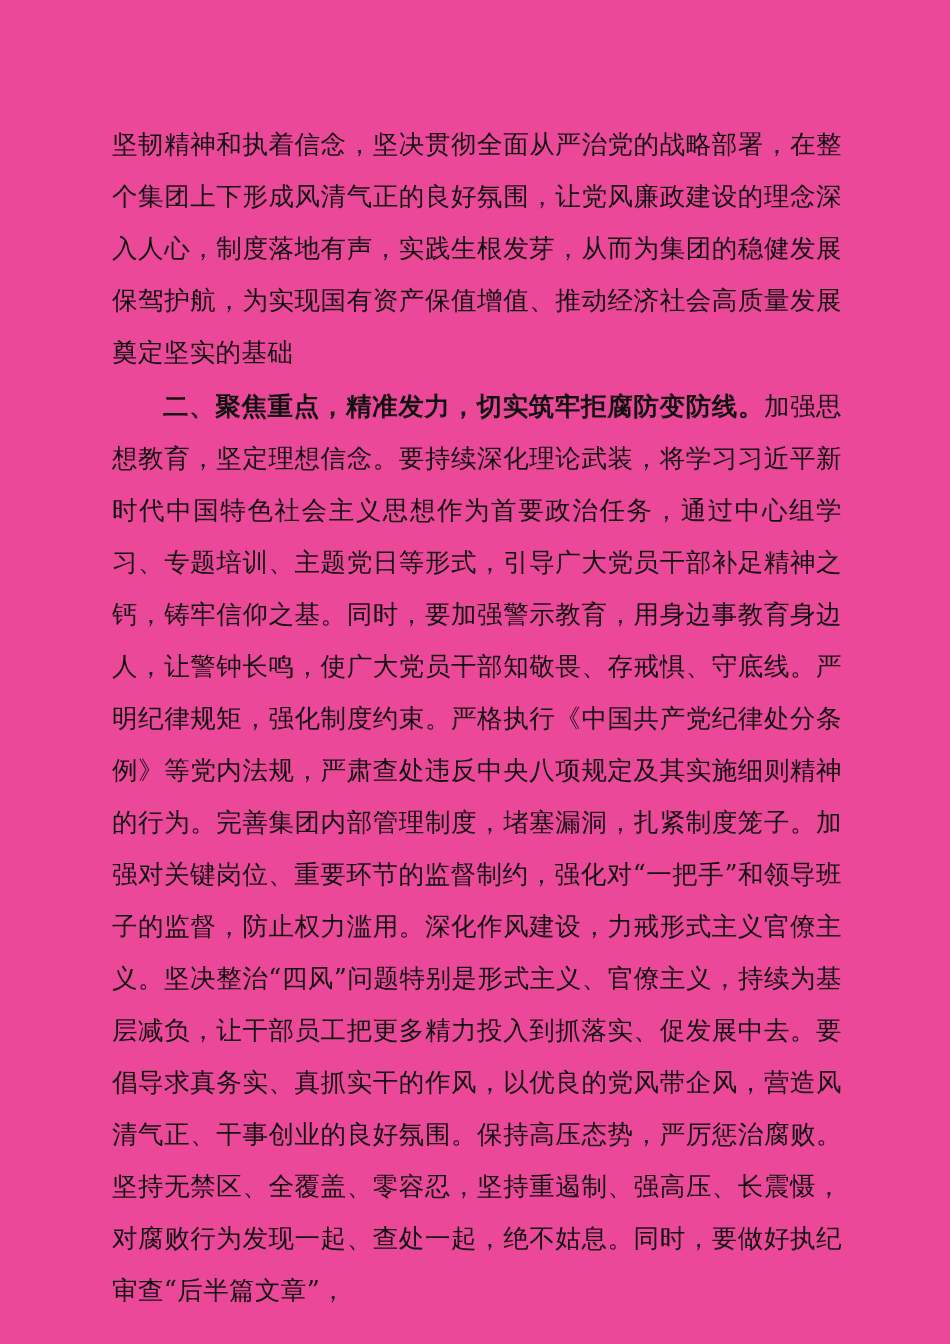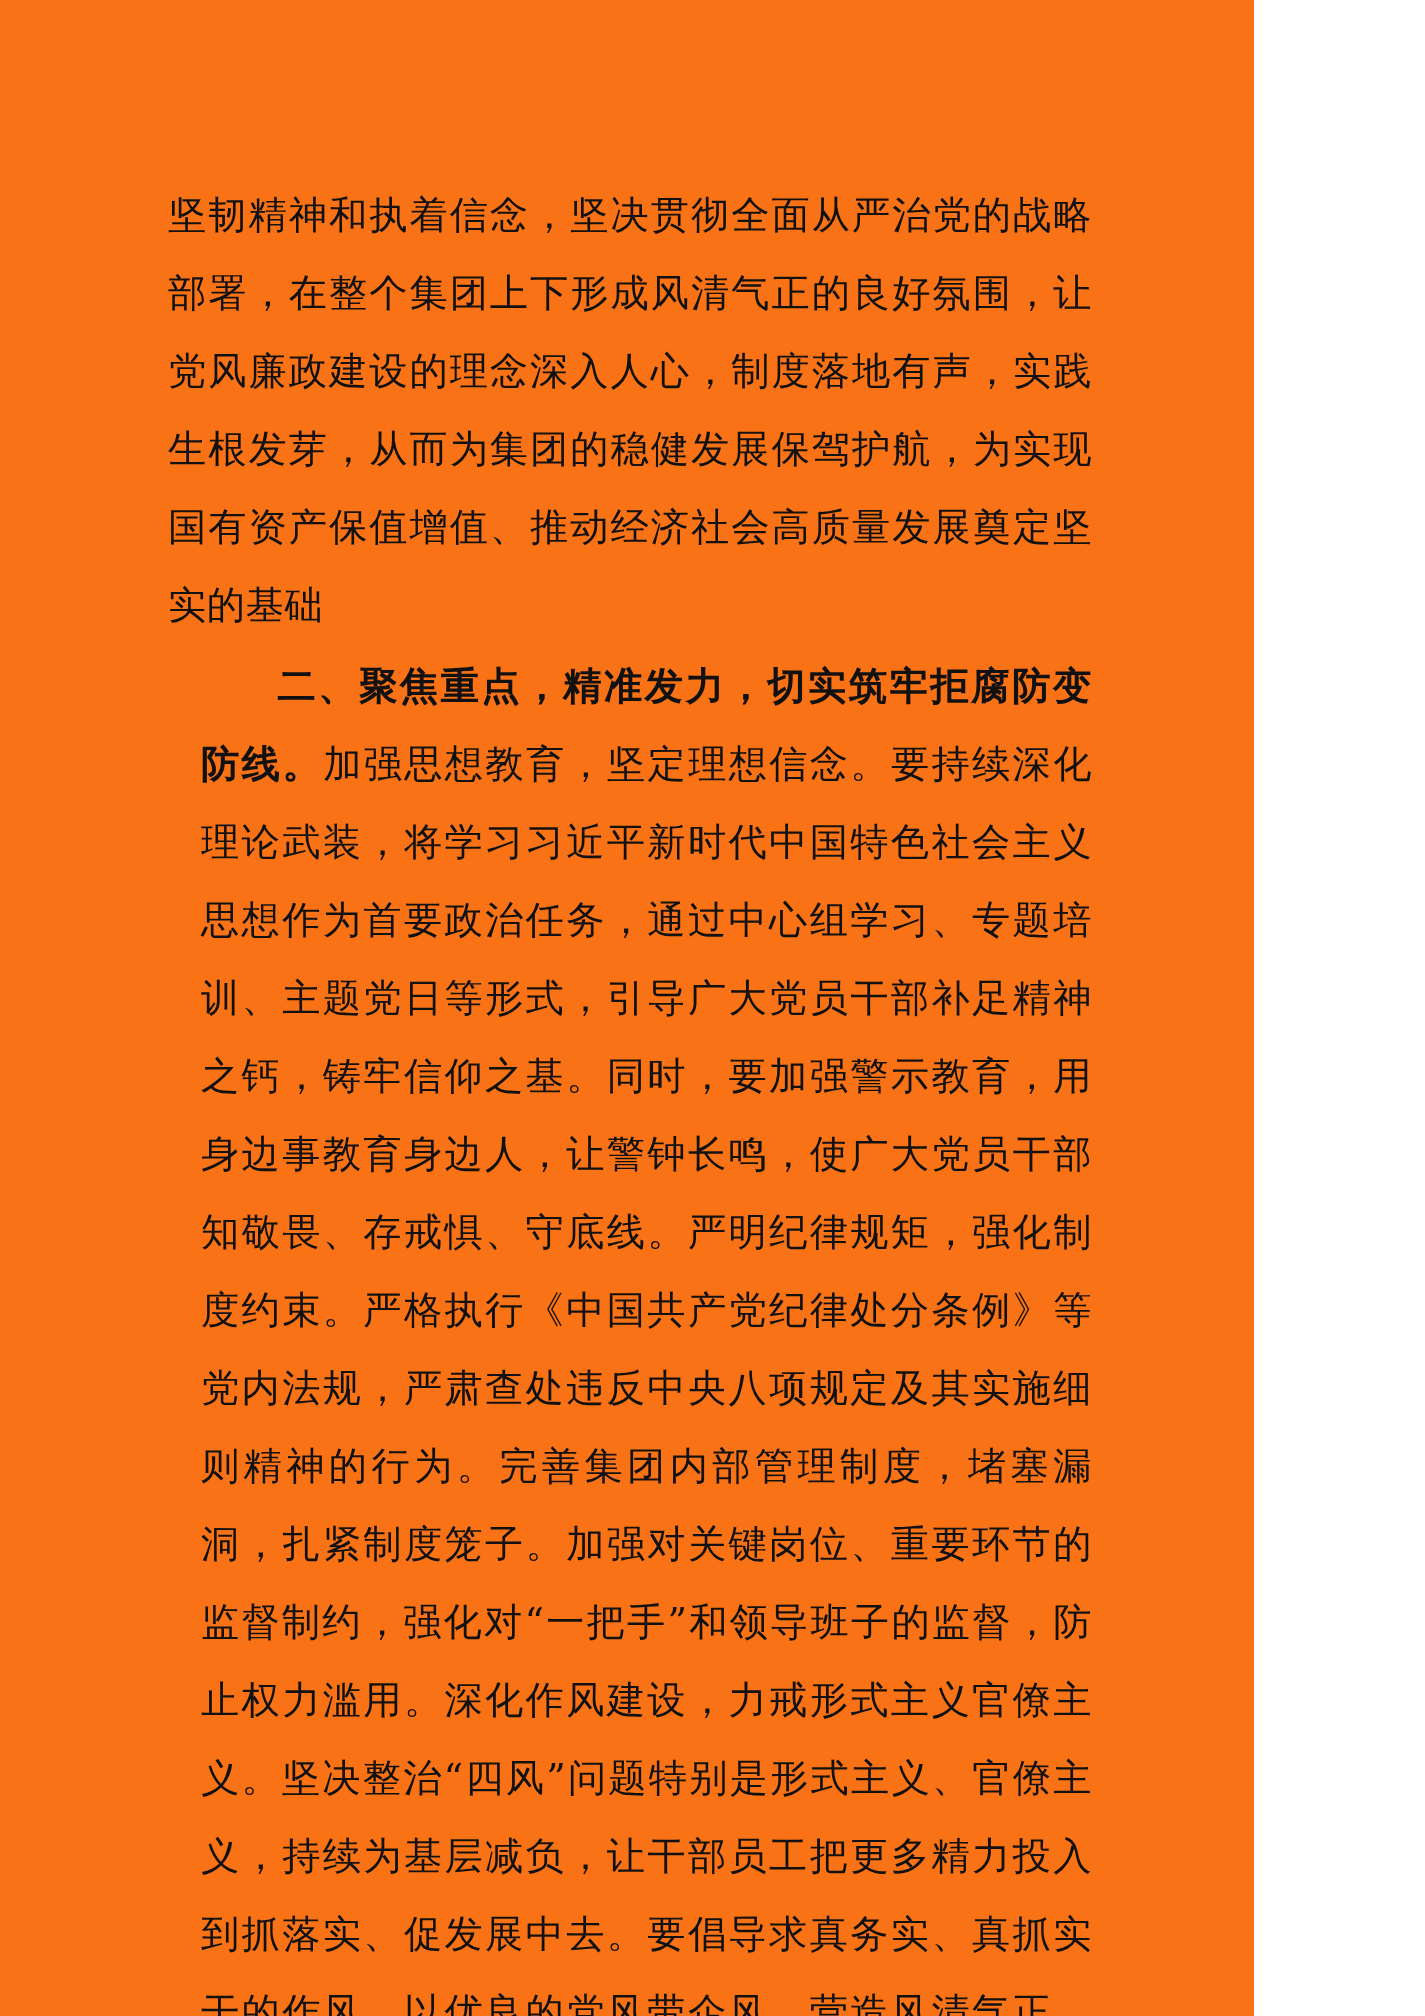--- a/index.html
+++ b/index.html
@@ -10,44 +10,43 @@
   }
   body {
     width: 950px;
     height: 1344px;
     font-family: "DejaVu Serif", "Liberation Serif", serif;
     color: #000000;
     overflow: hidden;
   }
   .page {
     position: relative;
-    width: 836px;
+    width: 950px;
     height: 1344px;
-    background: #f97316;
+    background: #ec4899;
     box-sizing: border-box;
     padding: 118px 108px 60px 112px;
   }
   .doc-body {
     font-size: 25.5px;
     line-height: 52px;
     text-align: justify;
     text-justify: inter-ideograph;
     letter-spacing: 0.4px;
     color: #111111;
   }
   .para {
     margin: 0 0 0 0;
     text-indent: 0;
   }
   .para + .para {
     margin-top: 2px;
   }
   .para-indent {
     text-indent: 51px;
-    margin-left: 22px;
   }
   .heading-run {
     font-family: "DejaVu Sans", "Liberation Sans", sans-serif;
     font-weight: bold;
     letter-spacing: 0.5px;
   }
 </style>
 </head>
 <body>
 

